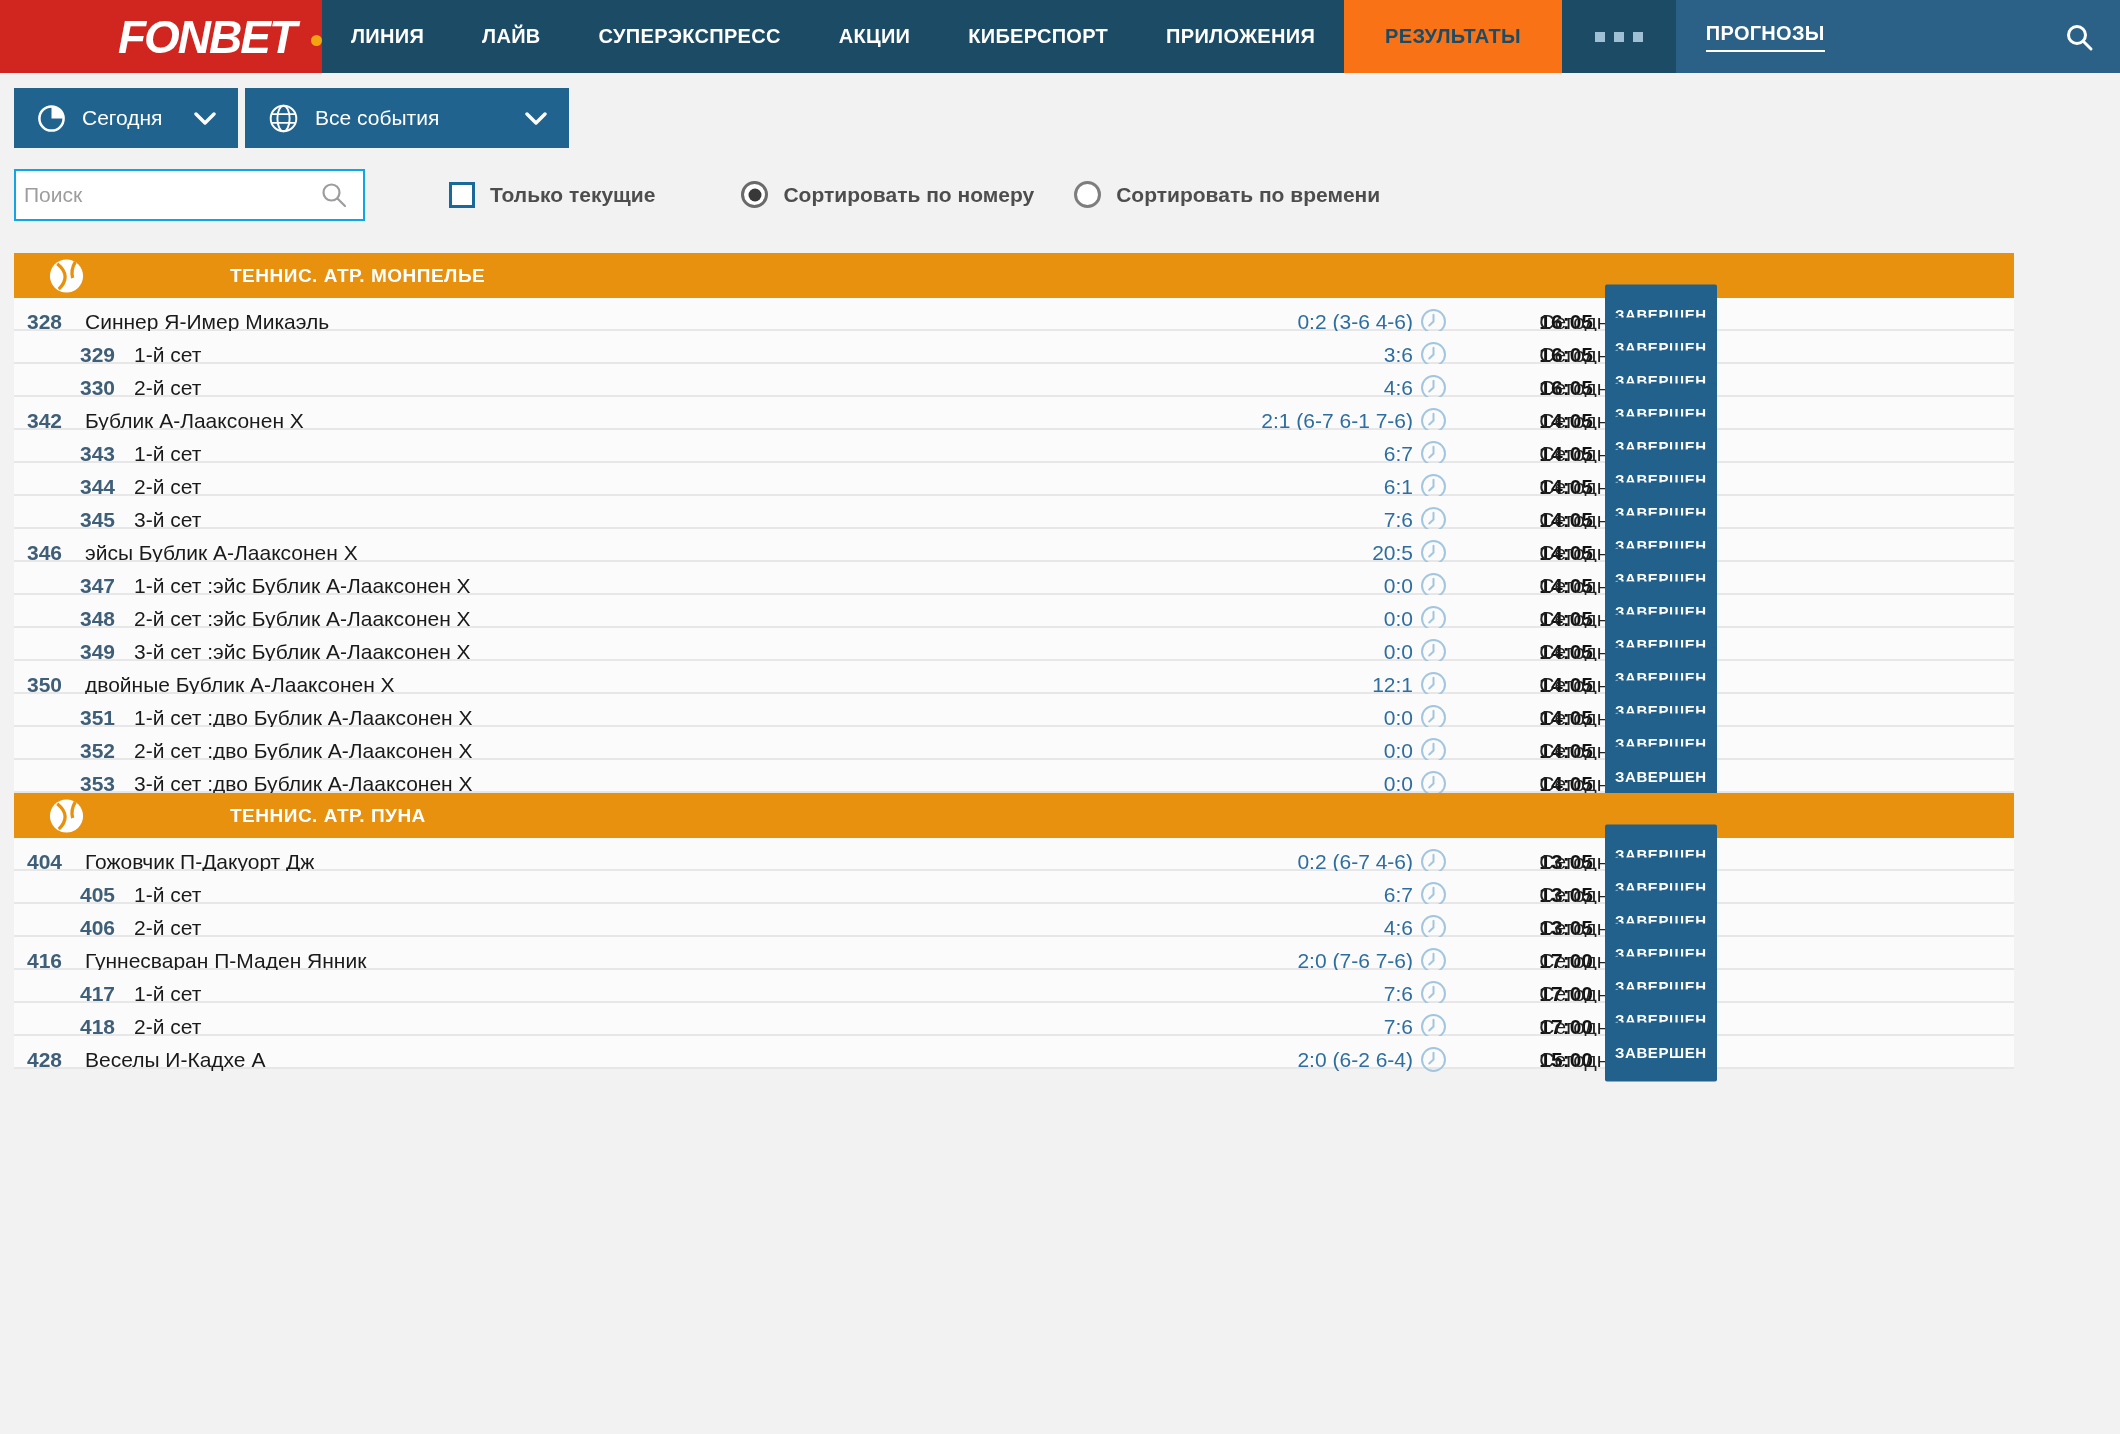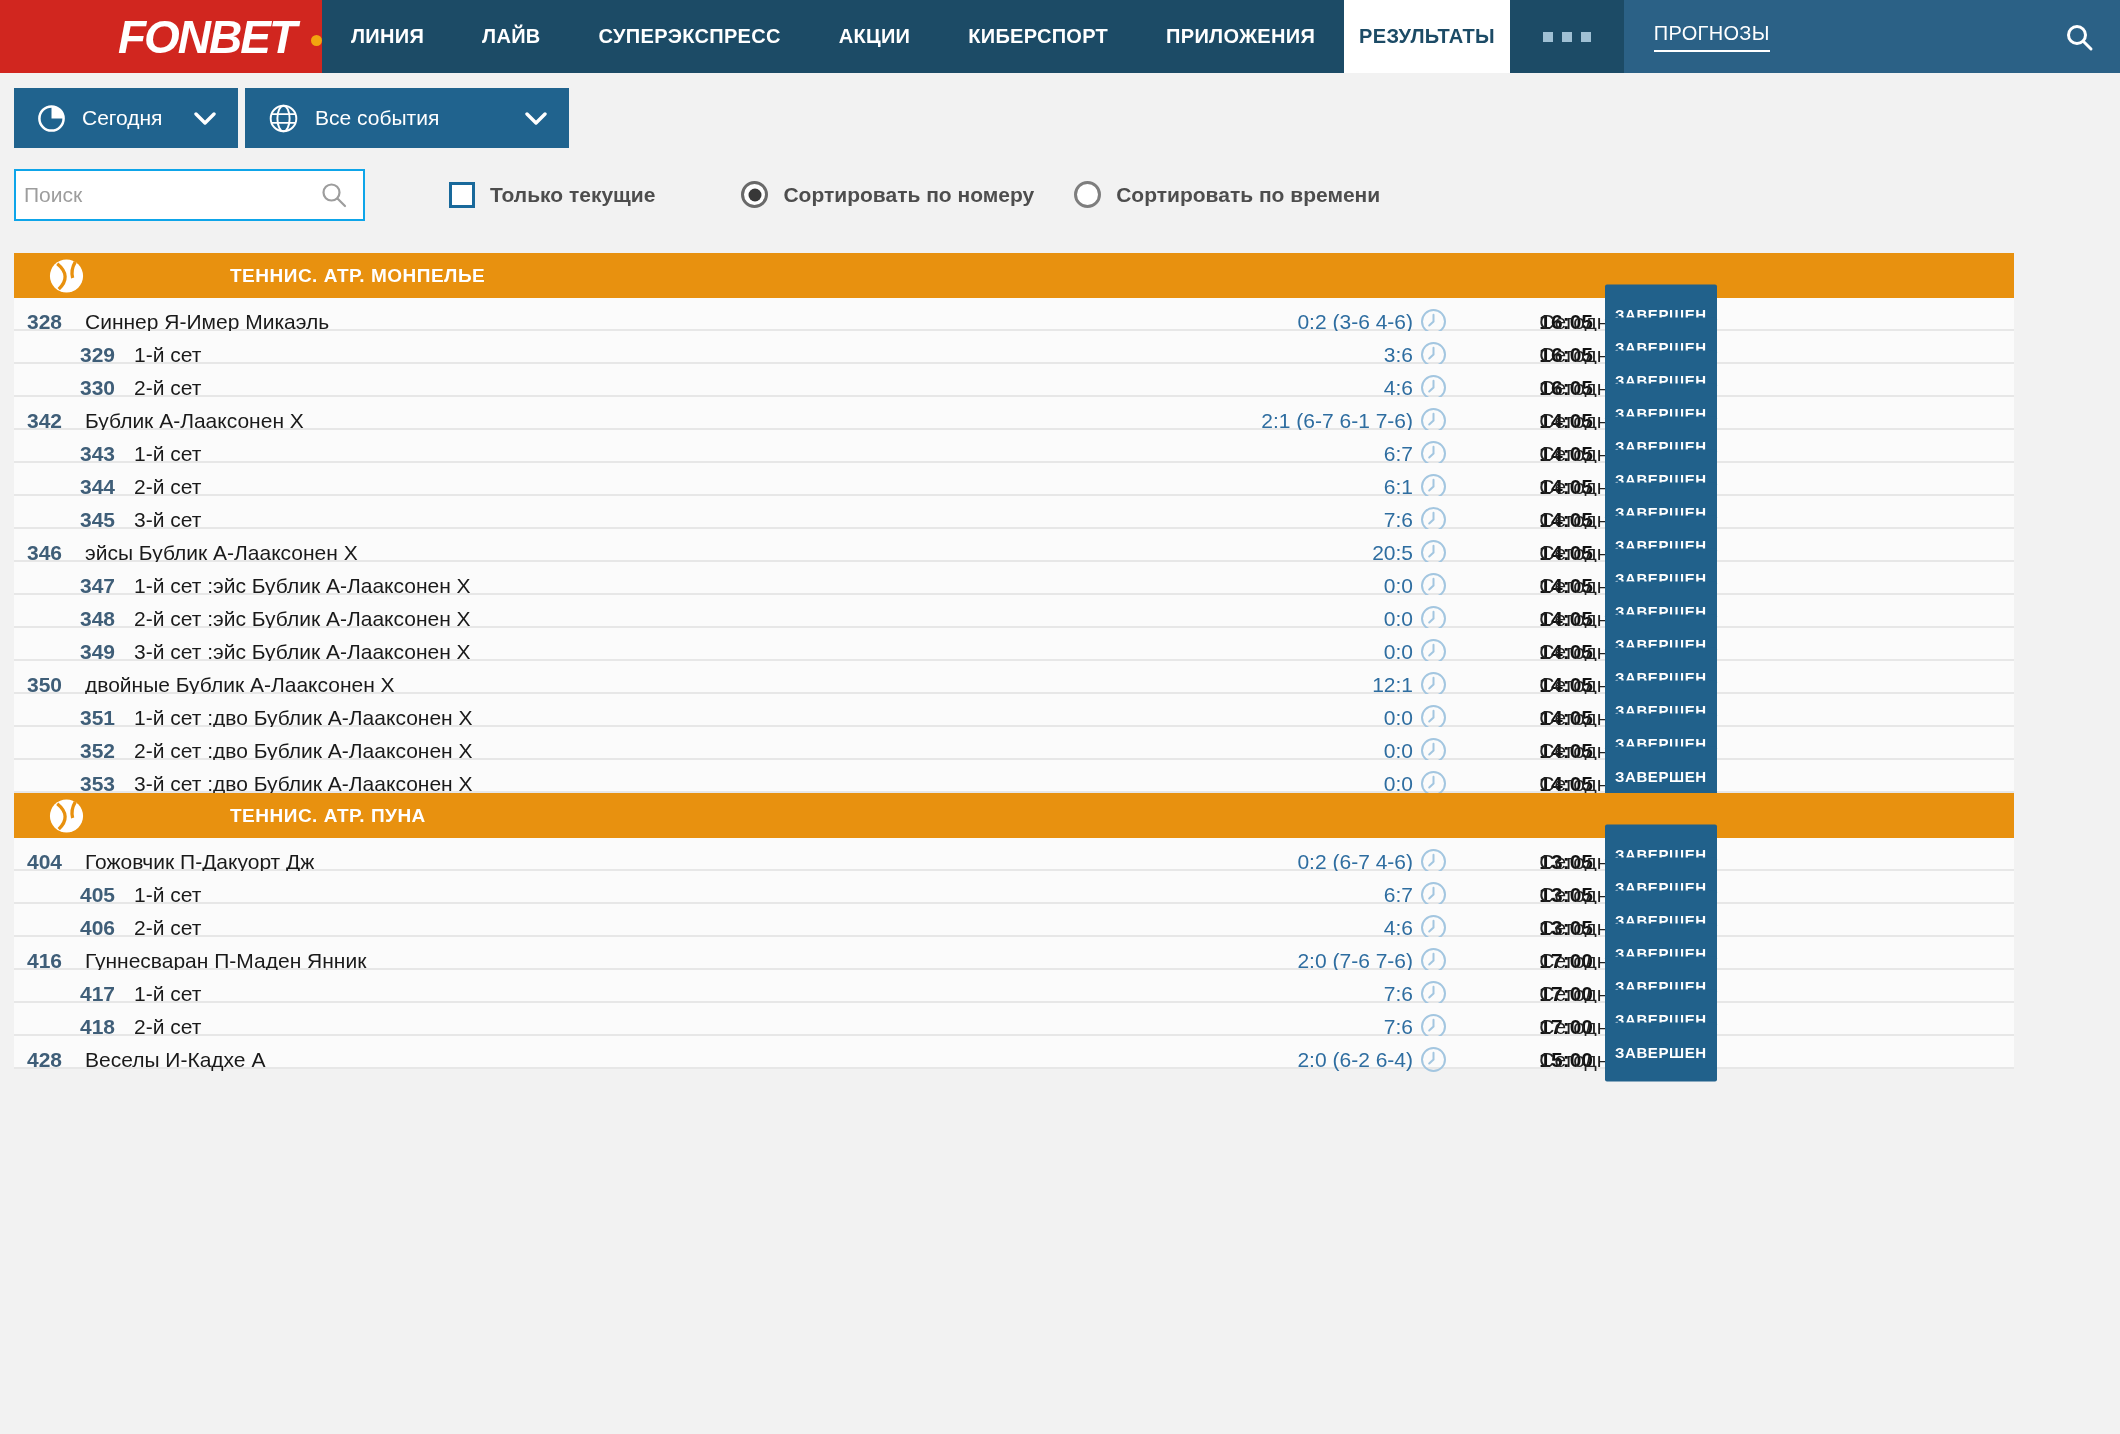--- a/index.html
+++ b/index.html
@@ -6,25 +6,25 @@
   html,body { width:2120px; height:1434px; overflow:hidden; background:#f2f2f2;
     font-family:"Liberation Sans", sans-serif; }
 
   
   .nav { height:73px; background:#1c4b66; display:flex; align-items:stretch; }
   .logo { width:322px; background:#d1261f; display:flex; align-items:center; justify-content:flex-end; gap:16px; cursor:pointer; }
   .logo-text { color:#fff; font-size:46px; font-weight:bold; font-style:italic; letter-spacing:-2px; }
   .logo-dot { width:11px; height:11px; border-radius:50%; background:#f2a50f; margin-top:8px; }
   .nav-items { display:flex; align-items:stretch; }
   .nav-item { color:#fff; font-size:20px; font-weight:bold; padding:0 29px; display:flex; align-items:center; letter-spacing:.3px; cursor:pointer; }
-  .nav-active { background:#ffffff; color:#1c4b66; font-size:20px; font-weight:bold; display:flex; align-items:center; padding:0 15px; letter-spacing:.3px; cursor:pointer; }
+  .nav-active { background:#f97316; color:#1c4b66; font-size:20px; font-weight:bold; display:flex; align-items:center; padding:0 41px; letter-spacing:.3px; cursor:pointer; }
   .nav-dots { display:flex; align-items:center; gap:9px; padding:0 33px; cursor:pointer; }
   .nav-dots i { width:10px; height:10px; background:#9fc0d4; display:block; }
   .nav-right { flex:1; background:#2b6186; display:flex; align-items:center; justify-content:space-between; padding:0 26px 0 30px; }
-  .nav-forecast { color:#fff; font-size:20px; font-weight:normal; letter-spacing:.3px; border-bottom:2px solid #fff; padding-bottom:5px; cursor:pointer; }
+  .nav-forecast { color:#fff; font-size:20px; font-weight:bold; letter-spacing:.3px; border-bottom:2px solid #fff; padding-bottom:5px; cursor:pointer; }
   .nav-search { width:30px; height:30px; cursor:pointer; }
 
   
   .toolbar { padding:15px 14px 0 14px; }
   .btn-row { display:flex; gap:7px; }
   .drop-btn { height:60px; background:#20638e; color:#fff; font-size:21px; display:flex; align-items:center; padding:0 22px; gap:15px; cursor:pointer; }
   .drop-btn .lbl { white-space:nowrap; }
   .drop-btn.w-date { width:224px; }
   .drop-btn.w-events { width:324px; }
   .drop-btn .chev { margin-left:auto; width:22px; height:13px; }

